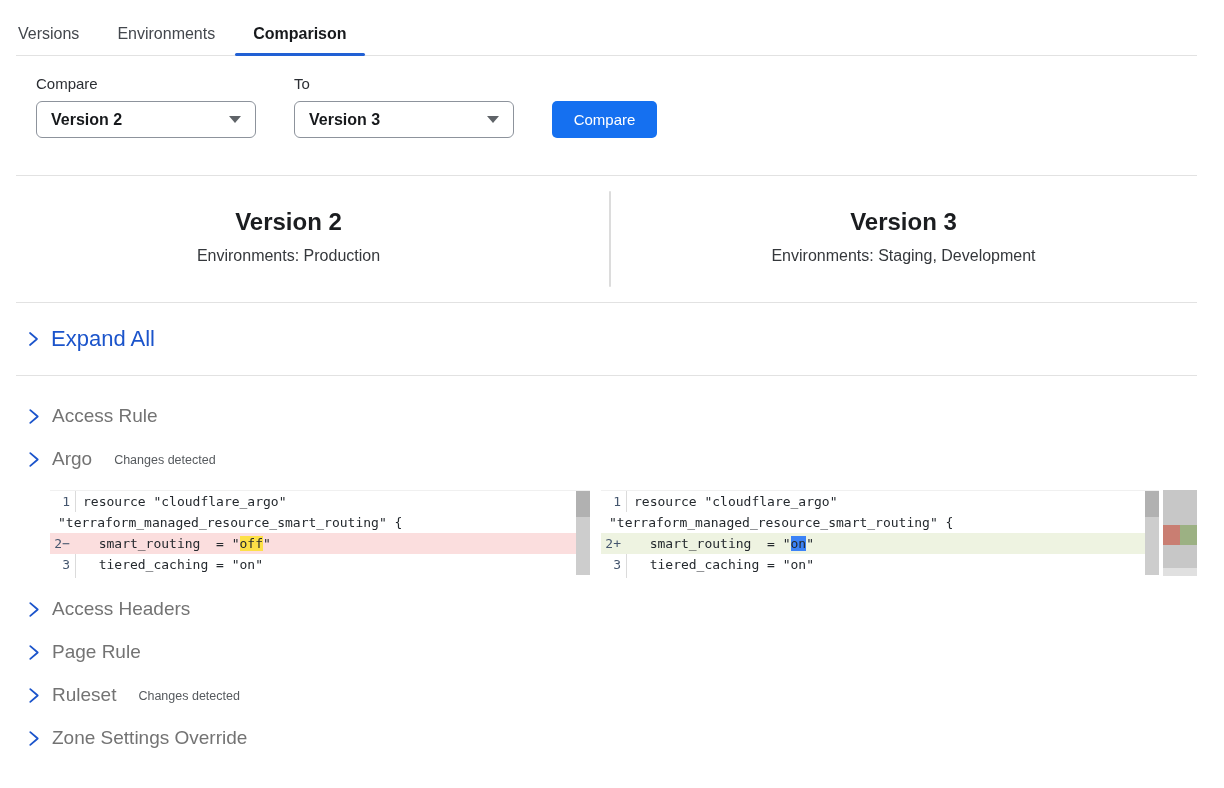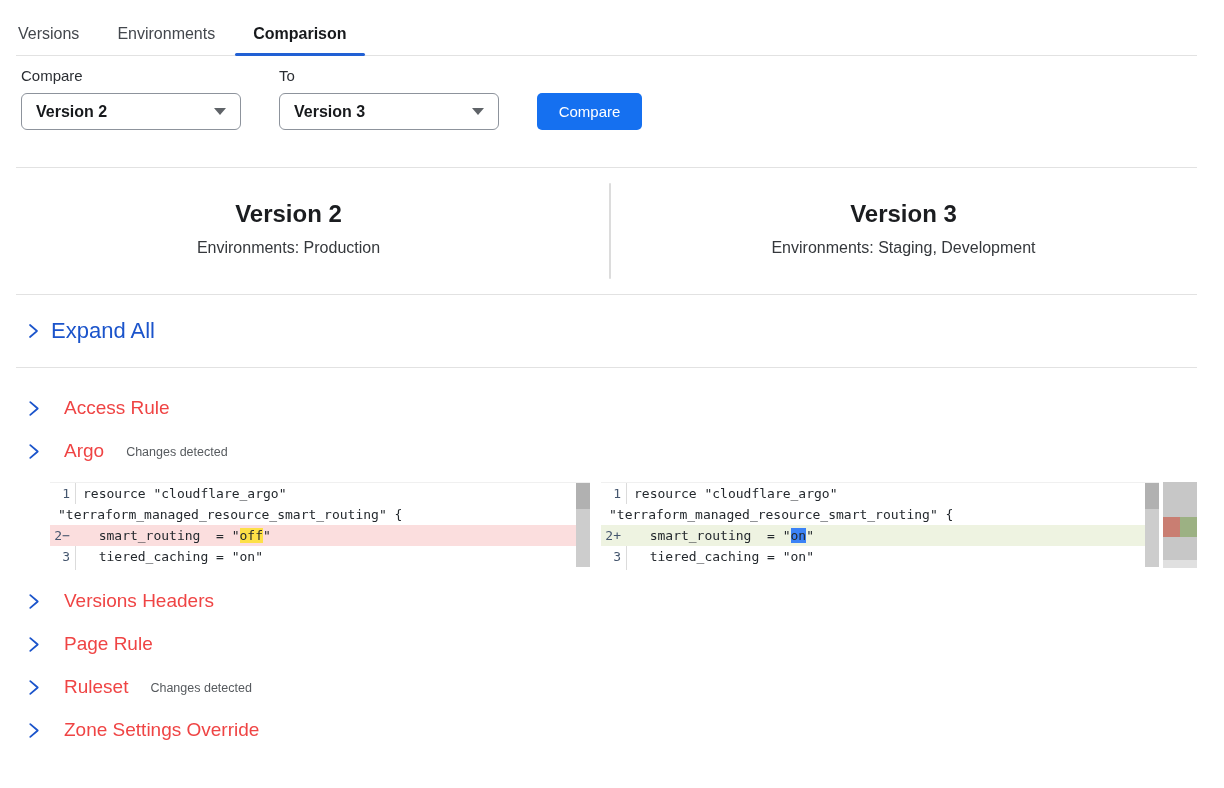--- a/index.html
+++ b/index.html
@@ -26,21 +26,21 @@
     font-size: 16px; color: #43474d; padding-bottom: 13px;
     position: relative; cursor: pointer; z-index: 1;
   }
   .tab.active { color: #17191c; font-weight: 700; }
   .tab.active::after {
     content: ''; position: absolute; left: -18px; right: -18px; bottom: 0;
     height: 3px; background: #2160d4; border-radius: 2px;
   }
 
   
-  .compare-form { display: flex; padding-left: 21px; margin-top: 11px; align-items: flex-end; }
+  .compare-form { display: flex; padding-left: 36px; margin-top: 19px; align-items: flex-end; }
   .field { display: flex; flex-direction: column; }
   .field + .field { margin-left: 38px; justify-content: space-between; }
   .field-label { font-size: 15px; color: #2b2e33; margin-bottom: 9px; }
   .select {
     width: 220px; height: 37px; border: 1px solid #8d939c; border-radius: 6px;
     display: flex; align-items: center; justify-content: space-between;
     padding: 0 14px; cursor: pointer; background: #fff;
   }
   .select-value { font-size: 16px; font-weight: 700; color: #17191c; }
   .caret {
@@ -75,21 +75,21 @@
   .chev { color: #1b54cb; flex: none; display: inline-flex; }
   .expand-label { color: #1b54cb; font-size: 22px; margin-left: 12px; }
 
   
   .sections { padding-top: 0; }
   .section-row {
     display: flex; align-items: center; height: 24px;
     margin: 0 0 19px 28px; cursor: pointer;
   }
   .section-row.first { margin-top: 28px; }
-  .section-label { color: #ef4444; font-size: 19px; margin-left: 24px; text-align: right; }
+  .section-label { color: #737373; font-size: 19px; margin-left: 12px; text-align: right; }
   .section-badge { color: #565a5e; font-size: 12.5px; margin-left: 22px; padding-top: 2px; }
 
   
   .diff { display: flex; margin: 18px 0 19px 50px; }
   .diff-pane {
     position: relative; height: 88px; overflow: hidden; background: #fff;
     border-top: 1px solid #f0f0f0;
   }
   .pane-left { width: 540px; }
   .pane-right { width: 558px; margin-left: 11px; }
@@ -265,21 +265,21 @@
       </div>
 
     </div>
 
     <div class="section-row">
       <span class="chev">
         <svg width="12" height="17" viewBox="0 0 11 16">
             <polyline points="2,2 9,8 2,14" fill="none" stroke="currentColor" stroke-width="1.7" stroke-linecap="round" stroke-linejoin="round"></polyline>
           </svg>
       </span>
-      <span class="section-label">Versions Headers</span>
+      <span class="section-label">Access Headers</span>
     </div>
 
     <div class="section-row">
       <span class="chev">
         <svg width="12" height="17" viewBox="0 0 11 16">
             <polyline points="2,2 9,8 2,14" fill="none" stroke="currentColor" stroke-width="1.7" stroke-linecap="round" stroke-linejoin="round"></polyline>
           </svg>
       </span>
       <span class="section-label">Page Rule</span>
     </div>

